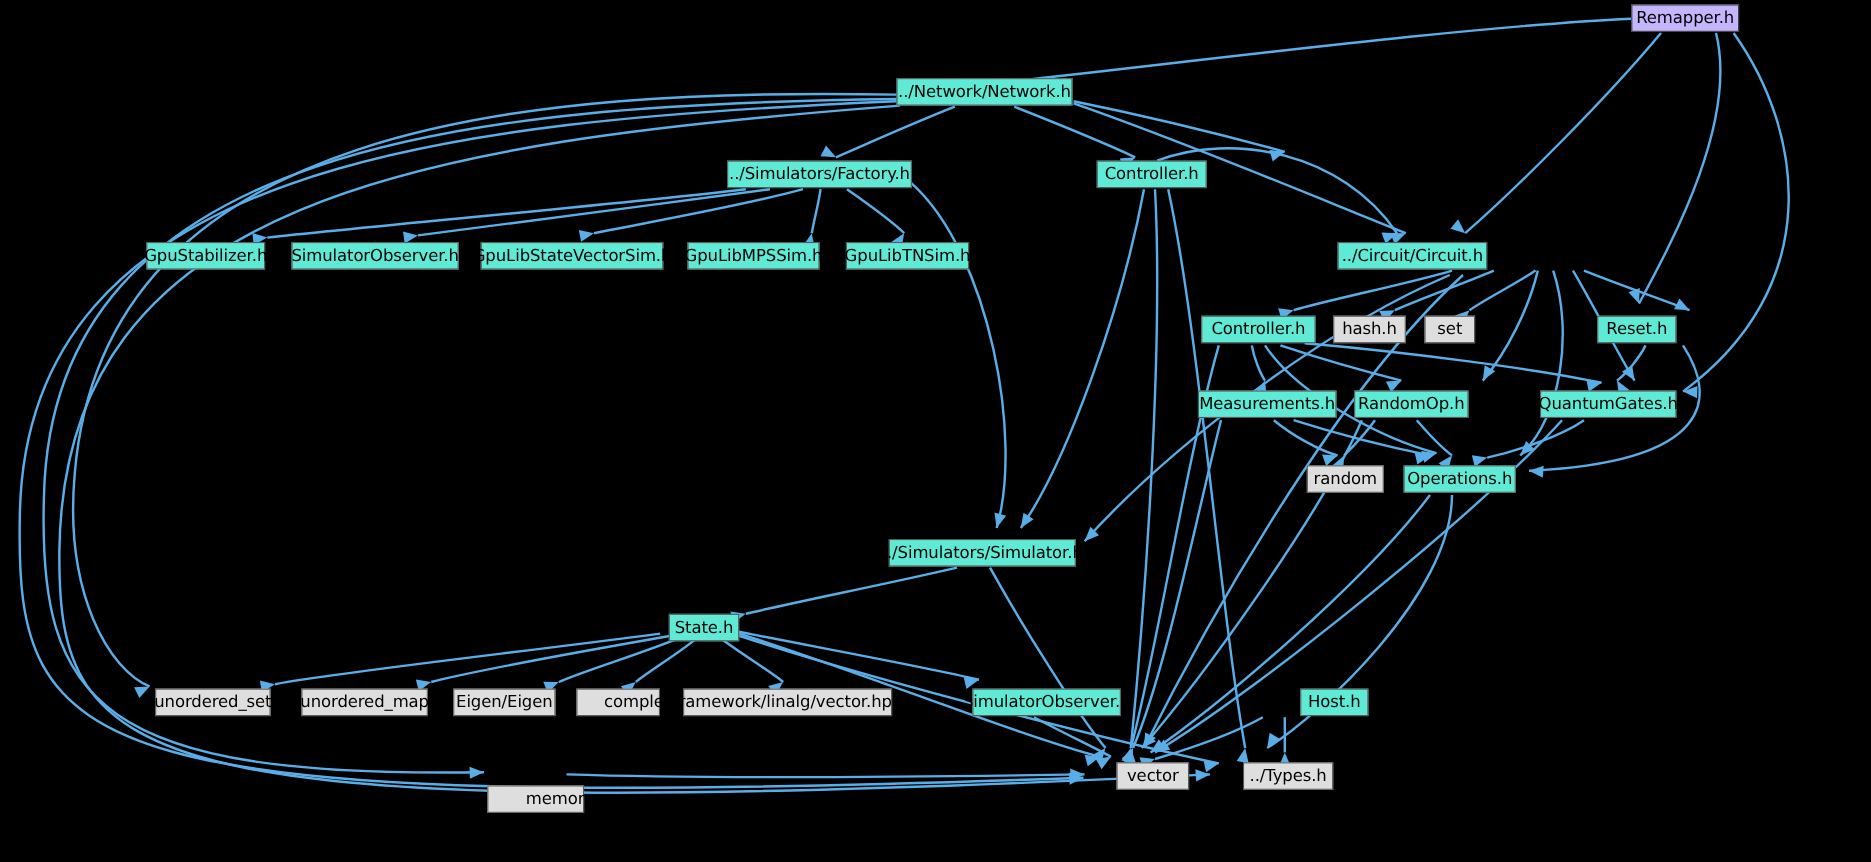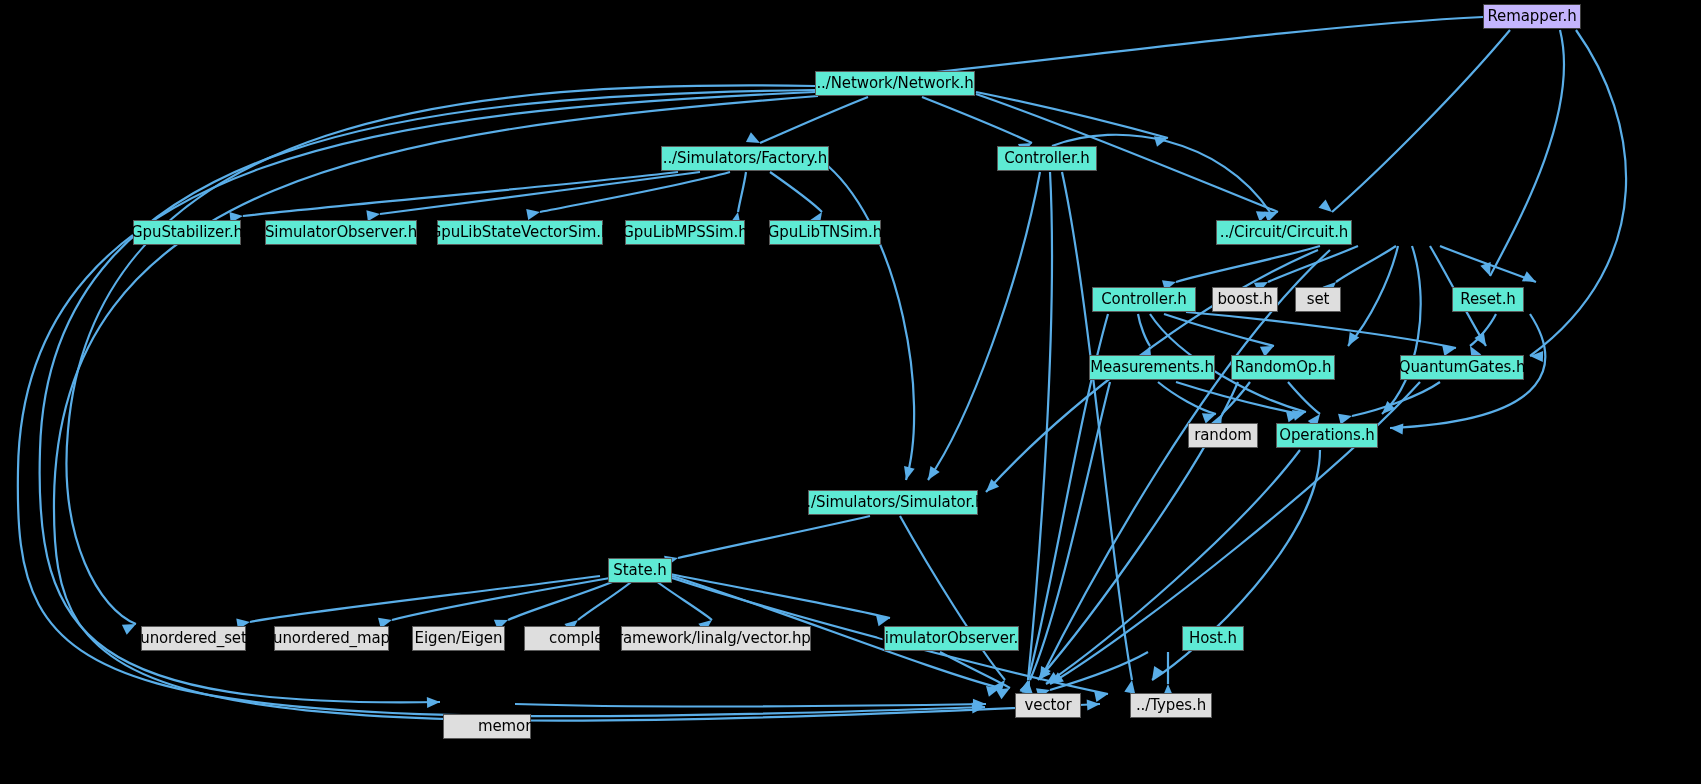--- a/index.html
+++ b/index.html
@@ -176,21 +176,21 @@
     <div class="node white" style="left: 815px; top: 71px; width: 160px; height: 25px;">../Network/Network.h</div>
     <div class="node white" style="left: 661px; top: 146px; width: 168px; height: 25px;">../Simulators/Factory.h</div>
     <div class="node white" style="left: 997px; top: 146px; width: 100px; height: 25px;">Controller.h</div>
     <div class="node white" style="left: 133px; top: 220px; width: 108px; height: 25px;">GpuStabilizer.h</div>
     <div class="node white" style="left: 265px; top: 220px; width: 152px; height: 25px;">SimulatorObserver.h</div>
     <div class="node white" style="left: 437px; top: 220px; width: 166px; height: 25px;">GpuLibStateVectorSim.h</div>
     <div class="node white" style="left: 625px; top: 220px; width: 120px; height: 25px;">GpuLibMPSSim.h</div>
     <div class="node white" style="left: 769px; top: 220px; width: 112px; height: 25px;">GpuLibTNSim.h</div>
     <div class="node white" style="left: 1216px; top: 220px; width: 136px; height: 25px;">../Circuit/Circuit.h</div>
     <div class="node white" style="left: 1092px; top: 287px; width: 104px; height: 25px;">Controller.h</div>
-    <div class="node grey" style="left: 1212px; top: 287px; width: 66px; height: 25px;">boost.h</div>
+    <div class="node grey" style="left: 1212px; top: 287px; width: 66px; height: 25px;">hash.h</div>
     <div class="node grey" style="left: 1295px; top: 287px; width: 46px; height: 25px;">set</div>
     <div class="node white" style="left: 1452px; top: 287px; width: 72px; height: 25px;">Reset.h</div>
     <div class="node white" style="left: 1089px; top: 355px; width: 126px; height: 25px;">Measurements.h</div>
     <div class="node white" style="left: 1231px; top: 355px; width: 104px; height: 25px;">RandomOp.h</div>
     <div class="node white" style="left: 1400px; top: 355px; width: 124px; height: 25px;">QuantumGates.h</div>
     <div class="node grey" style="left: 1188px; top: 423px; width: 70px; height: 25px;">random</div>
     <div class="node white" style="left: 1276px; top: 423px; width: 102px; height: 25px;">Operations.h</div>
     <div class="node white" style="left: 808px; top: 490px; width: 170px; height: 25px;">../Simulators/Simulator.h</div>
     <div class="node white" style="left: 608px; top: 558px; width: 64px; height: 25px;">State.h</div>
     <div class="node grey" style="left: 141px; top: 626px; width: 105px; height: 25px;">unordered_set</div>

